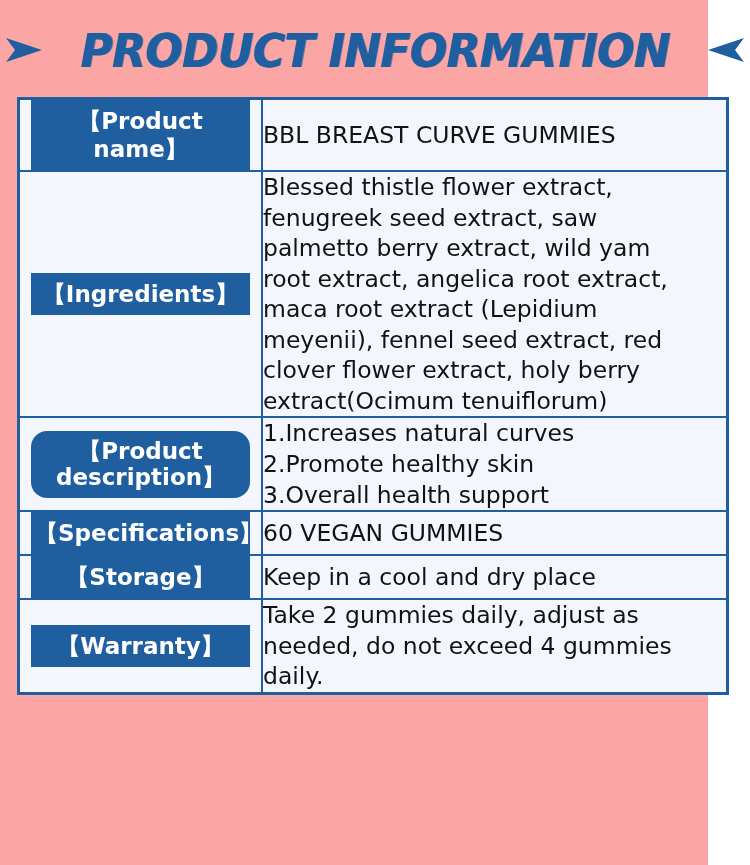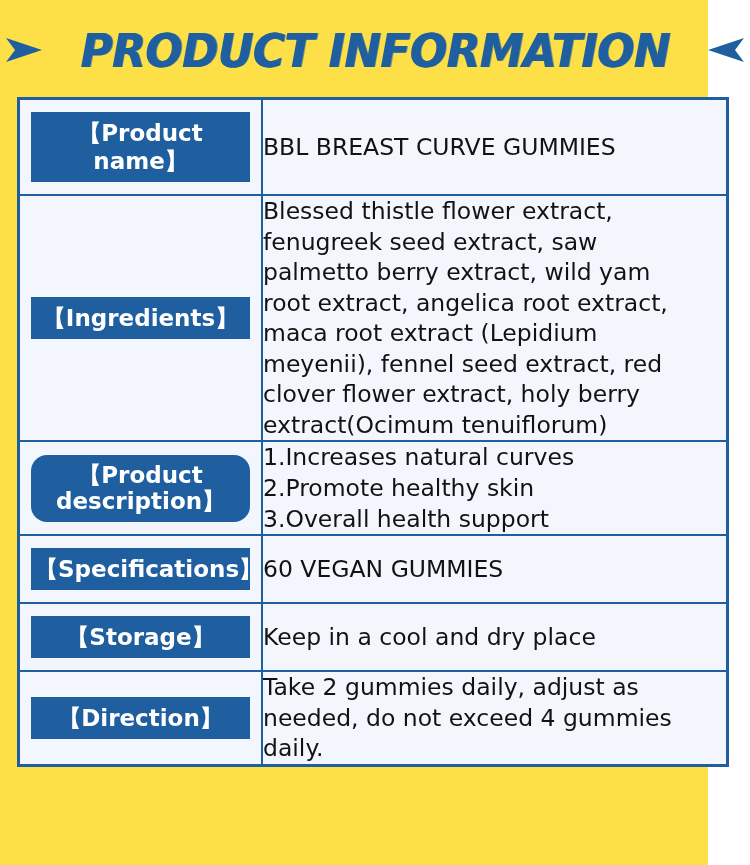--- a/index.html
+++ b/index.html
@@ -10,21 +10,21 @@
     width: 750px;
     height: 865px;
     background: #ffffff;
     font-family: "DejaVu Sans", sans-serif;
     overflow: hidden;
   }
   #page {
     position: relative;
     width: 708px;
     height: 865px;
-    background: #fde047;
+    background: #fca5a5;
     box-sizing: border-box;
   }
 
   
   #header {
     position: absolute;
     left: 0;
     top: 14px;
     width: 750px;
     height: 72px;
@@ -69,21 +69,21 @@
     vertical-align: middle;
     background: #f3f7fd;
   }
   td.label-cell {
     width: 241px;
     text-align: center;
     padding: 9px 0;
   }
   .label-box {
     display: block;
-    margin: 12px 11px;
+    margin: 0 11px;
     background: #1f5fa0;
     color: #ffffff;
     font-size: 23px;
     font-weight: bold;
     line-height: 1.22;
     padding: 7px 4px;
     text-align: center;
     box-sizing: border-box;
     white-space: pre-line;
   }
@@ -162,21 +162,21 @@
       <tr class="row-storage">
         <td class="label-cell">
           <span class="label-box">【Storage】</span>
         </td>
         <td class="value-cell">Keep in a cool and dry place</td>
       </tr>
 
 
       <tr class="row-direction">
         <td class="label-cell">
-          <span class="label-box">【Direction】</span>
+          <span class="label-box">【Warranty】</span>
         </td>
         <td class="value-cell">Take 2 gummies daily, adjust as
 needed, do not exceed 4 gummies
 daily.</td>
       </tr>
     </tbody>
   </table>
 
 </div>
 

